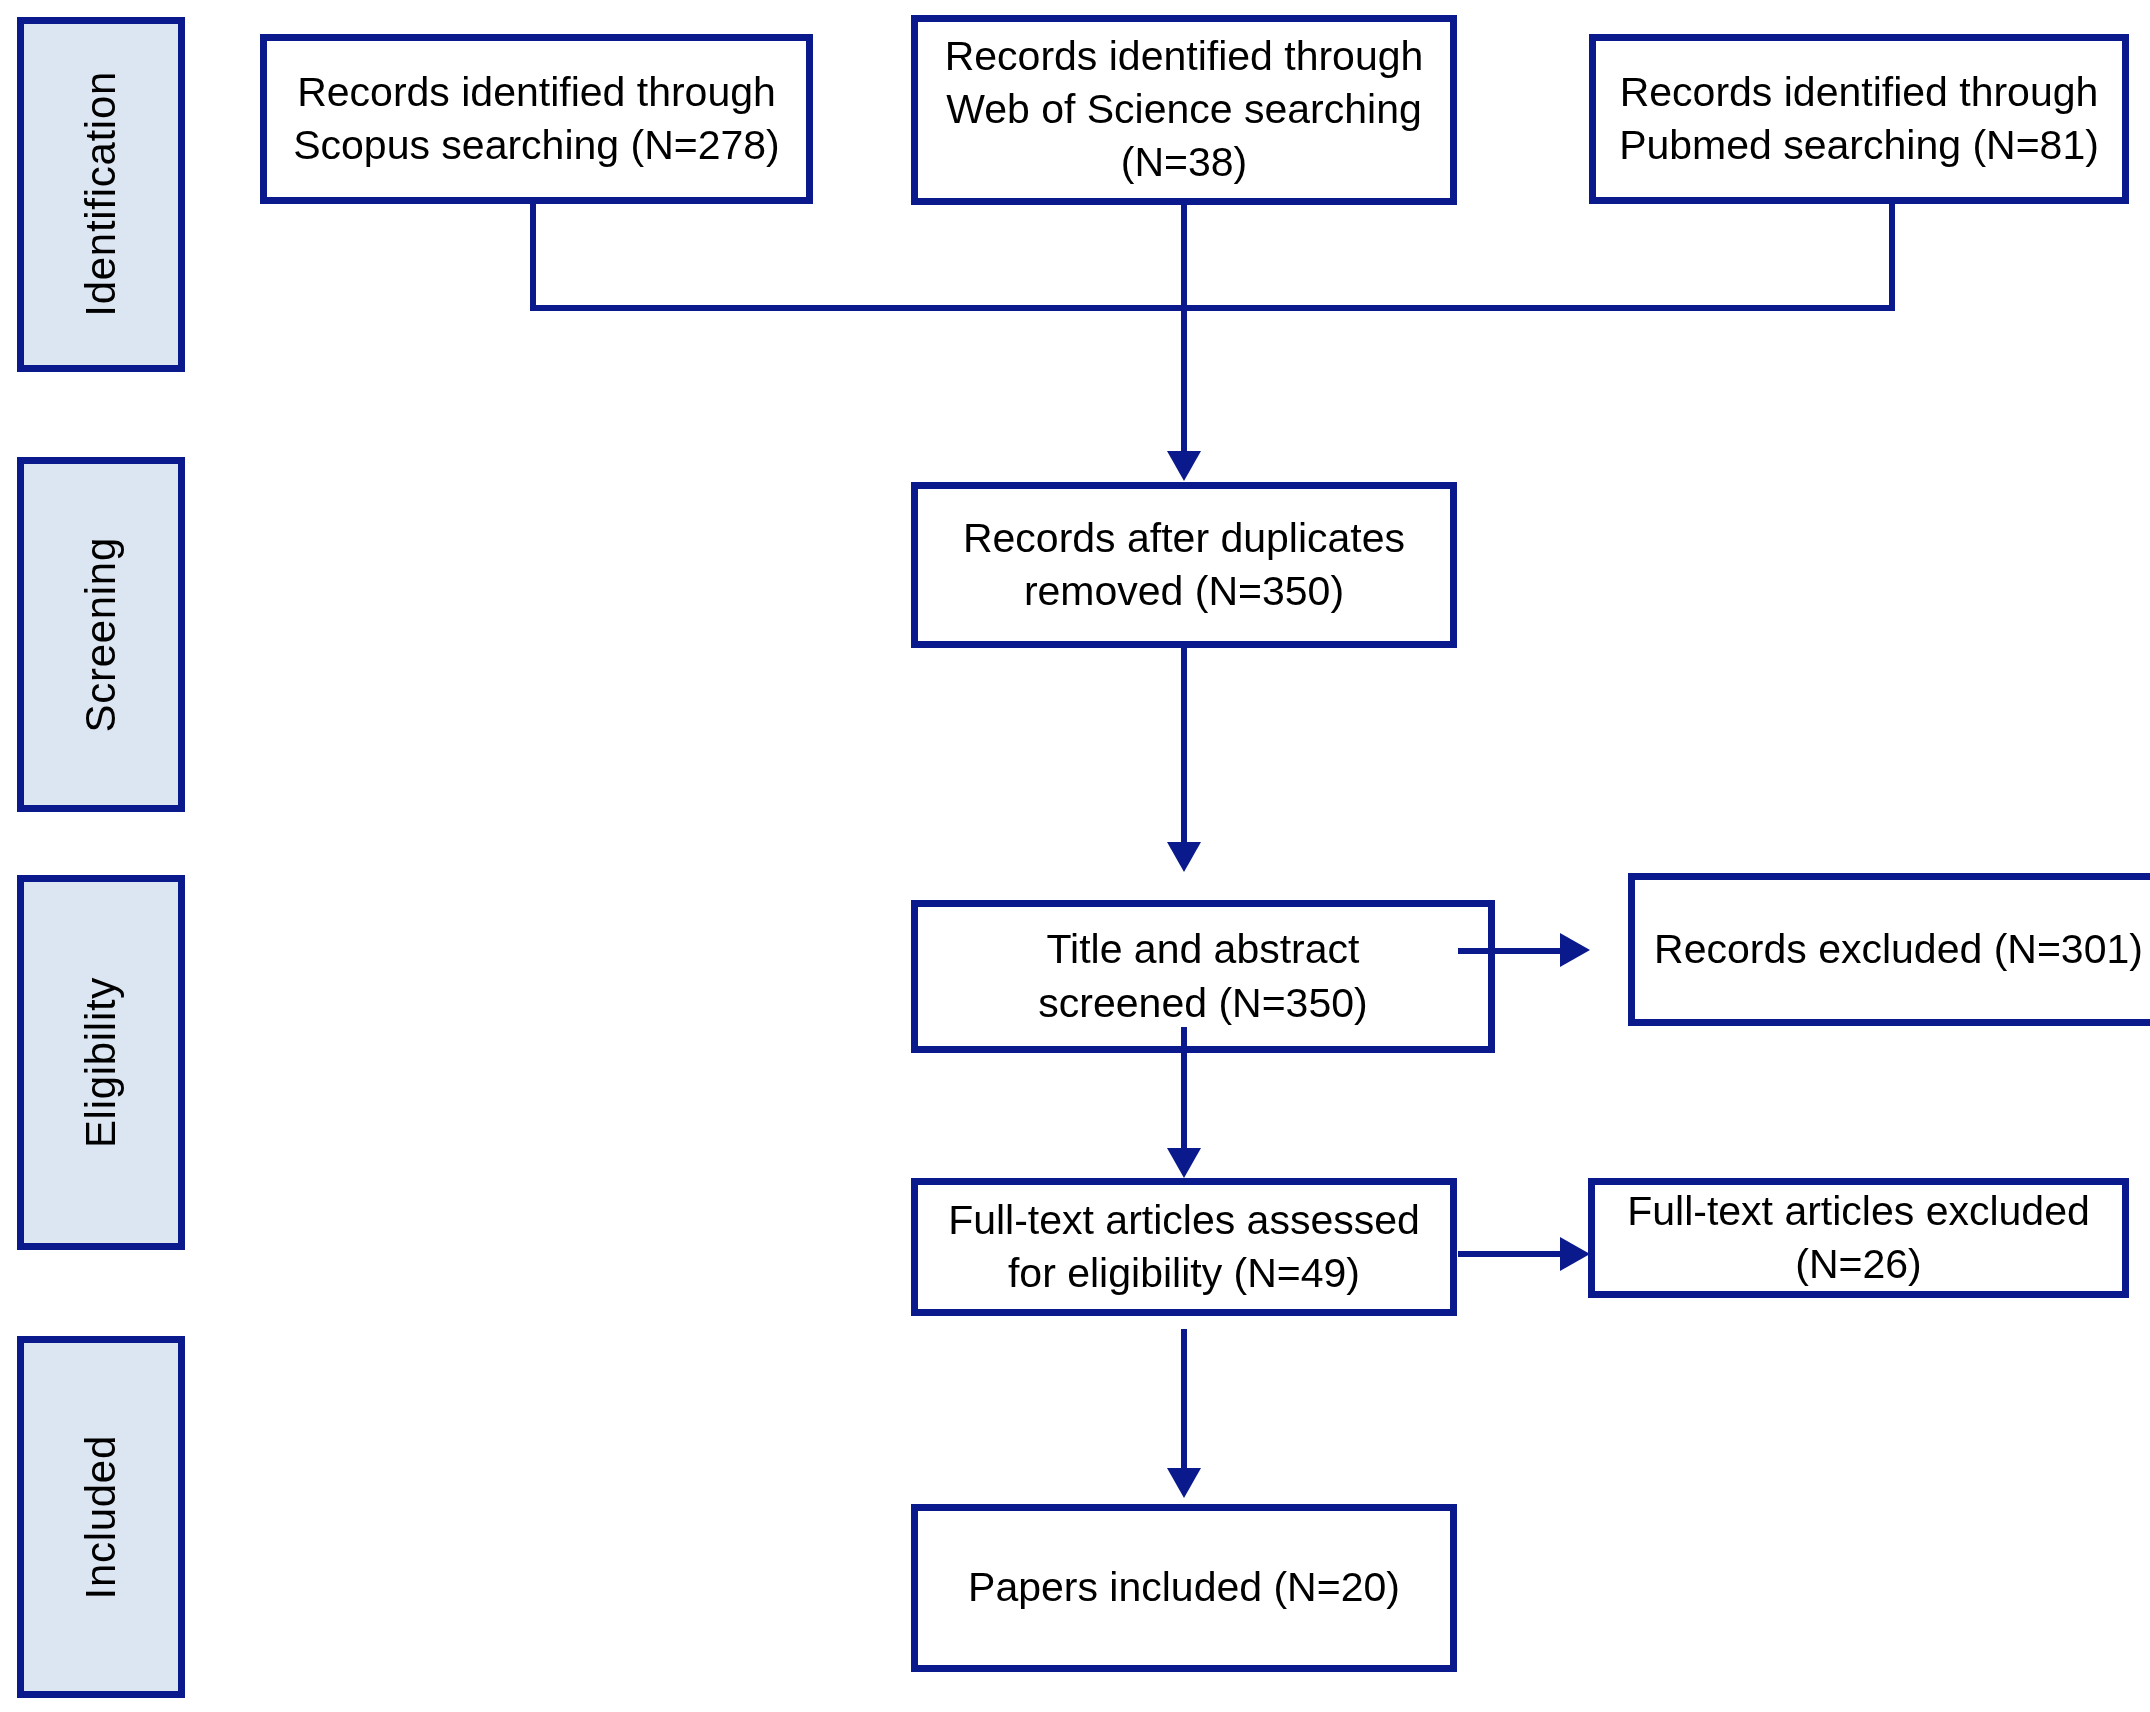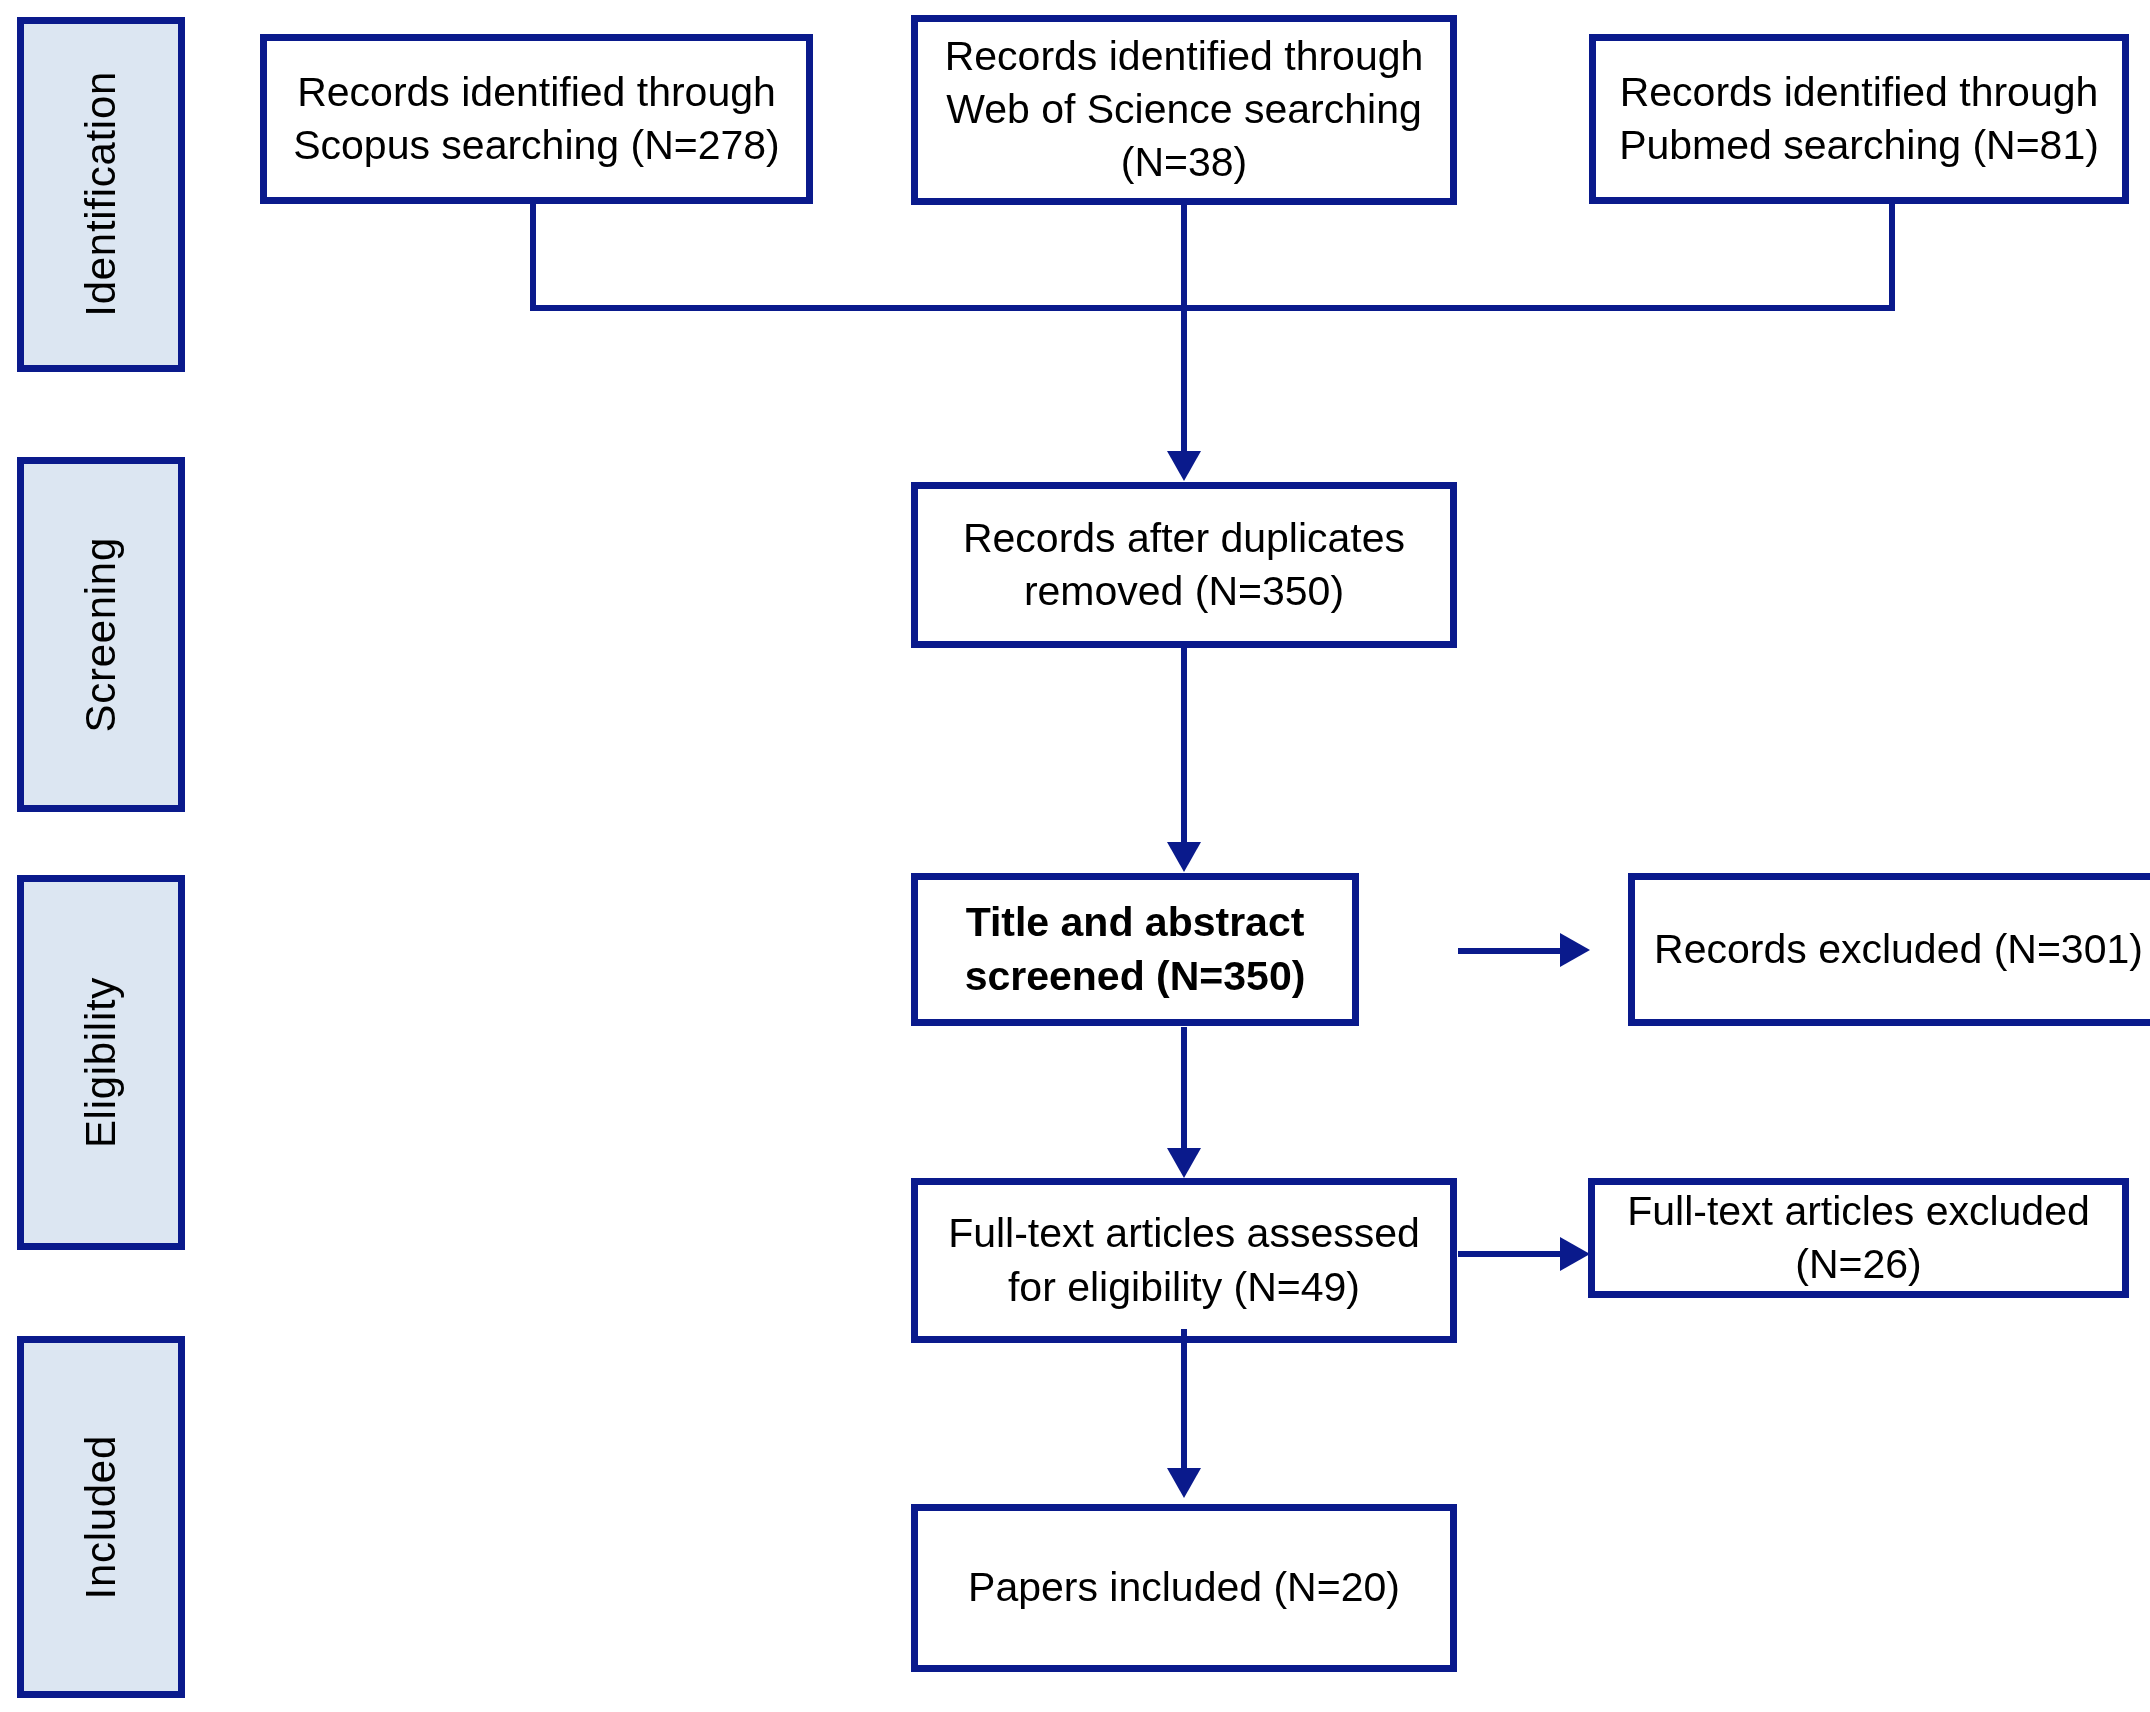--- a/index.html
+++ b/index.html
@@ -133,36 +133,36 @@
   <div class="arrow-down" style="left:1167px; top:451px;"></div>
 
   <div class="fbox" style="left:911px; top:482px; width:546px; height:166px;">
     <span class="fbox-text">Records after duplicates
 removed (N=350)</span>
   </div>
 
   <div class="vline" style="left:1181px; top:648px; height:195px;"></div>
   <div class="arrow-down" style="left:1167px; top:842px;"></div>
 
-  <div class="fbox" style="left:911px; top:873px; width:448px; height:153px;font-weight:bold;">
+  <div class="fbox" style="left:911px; top:900px; width:584px; height:153px;">
     <span class="fbox-text">Title and abstract
 screened (N=350)</span>
   </div>
 
   <div class="fbox" style="left:1628px; top:873px; width:541px; height:153px;">
     <span class="fbox-text">Records excluded (N=301)</span>
   </div>
 
   <div class="hline" style="left:1458px; top:948px; width:105px;"></div>
   <div class="arrow-right" style="left:1560px; top:933px;"></div>
 
   <div class="vline" style="left:1181px; top:1027px; height:125px;"></div>
   <div class="arrow-down" style="left:1167px; top:1148px;"></div>
 
-  <div class="fbox" style="left:911px; top:1178px; width:546px; height:165px;">
+  <div class="fbox" style="left:911px; top:1178px; width:546px; height:138px;">
     <span class="fbox-text">Full-text articles assessed
 for eligibility (N=49)</span>
   </div>
 
   <div class="fbox" style="left:1588px; top:1178px; width:541px; height:120px;">
     <span class="fbox-text">Full-text articles excluded
 (N=26)</span>
   </div>
 
   <div class="hline" style="left:1458px; top:1251px; width:105px;"></div>

